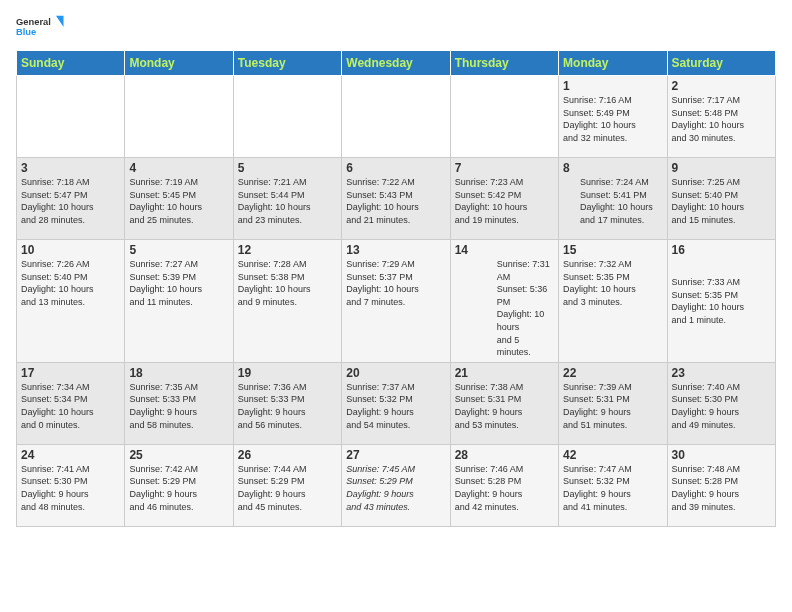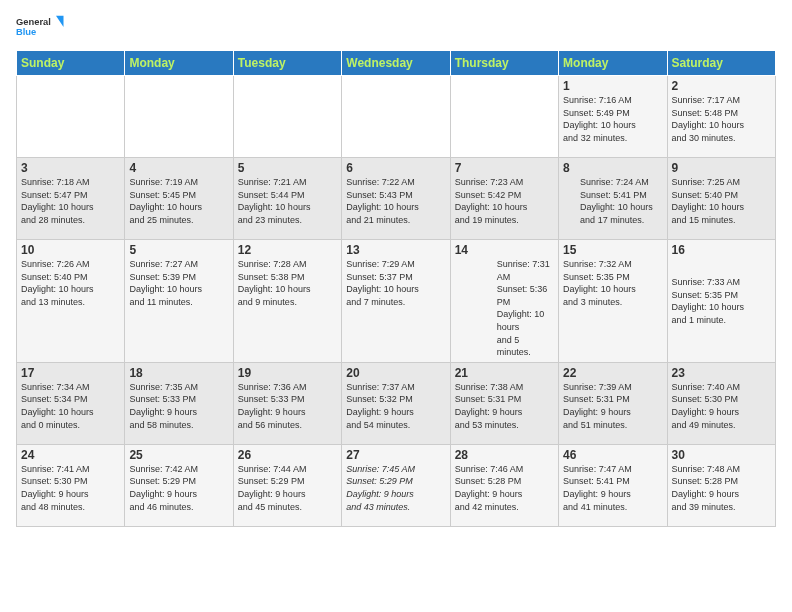--- a/index.html
+++ b/index.html
@@ -325,23 +325,23 @@
 and 43 minutes.</div>
           </td>
           <td>
             <span class="day-number">28</span>
             <div class="day-info" style="white-space: pre-line;">Sunrise: 7:46 AM
 Sunset: 5:28 PM
 Daylight: 9 hours
 and 42 minutes.</div>
           </td>
           <td>
-            <span class="day-number">46</span>
+            <span class="day-number">42</span>
             <div class="day-info" style="white-space: pre-line;">Sunrise: 7:47 AM
-Sunset: 5:41 PM
+Sunset: 5:32 PM
 Daylight: 9 hours
 and 41 minutes.</div>
           </td>
           <td>
             <span class="day-number">30</span>
             <div class="day-info" style="white-space: pre-line;">Sunrise: 7:48 AM
 Sunset: 5:28 PM
 Daylight: 9 hours
 and 39 minutes.</div>
           </td>

